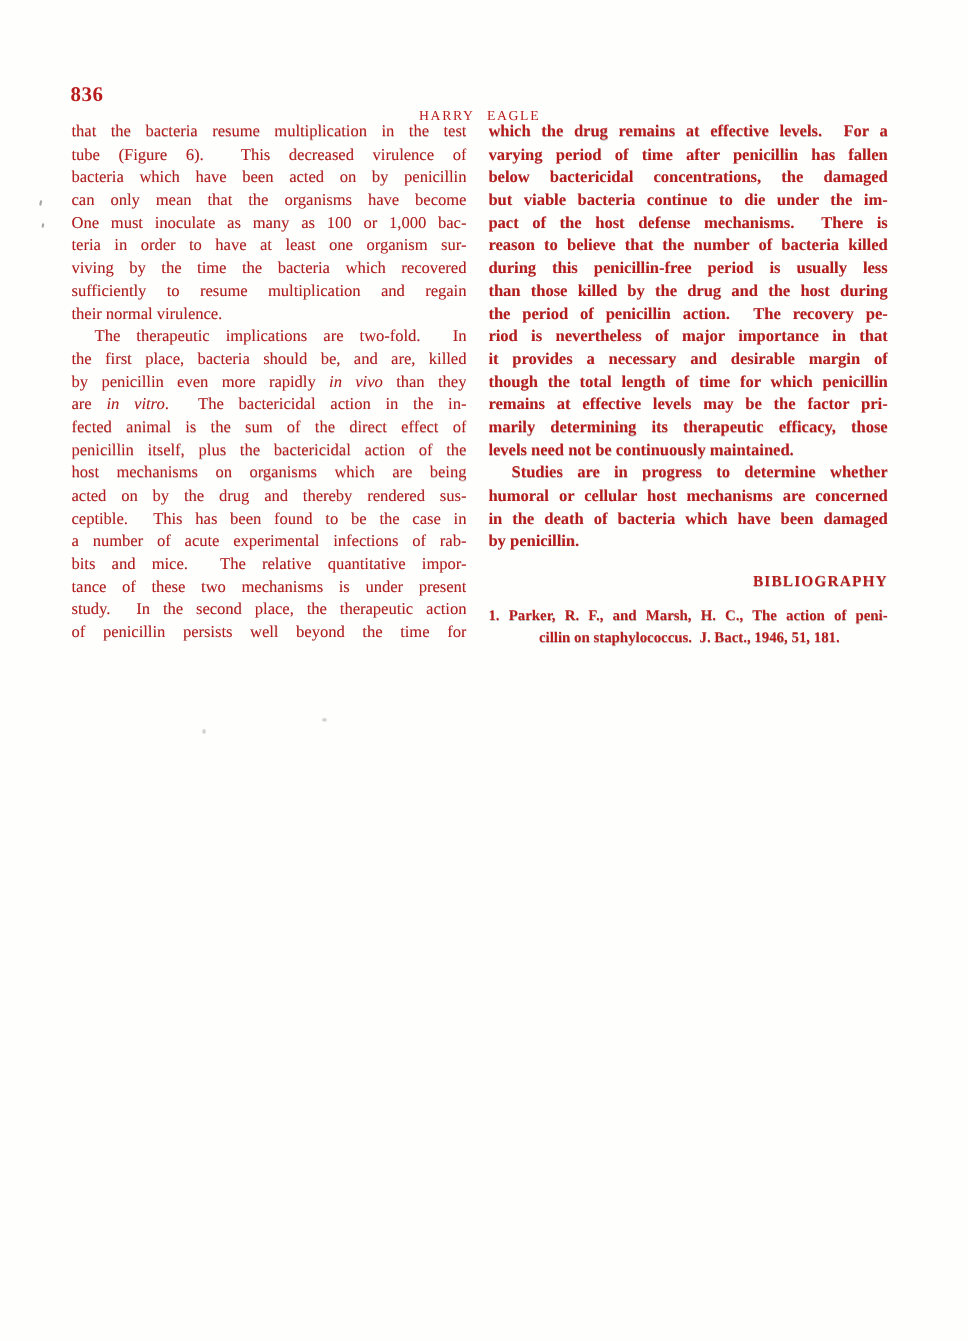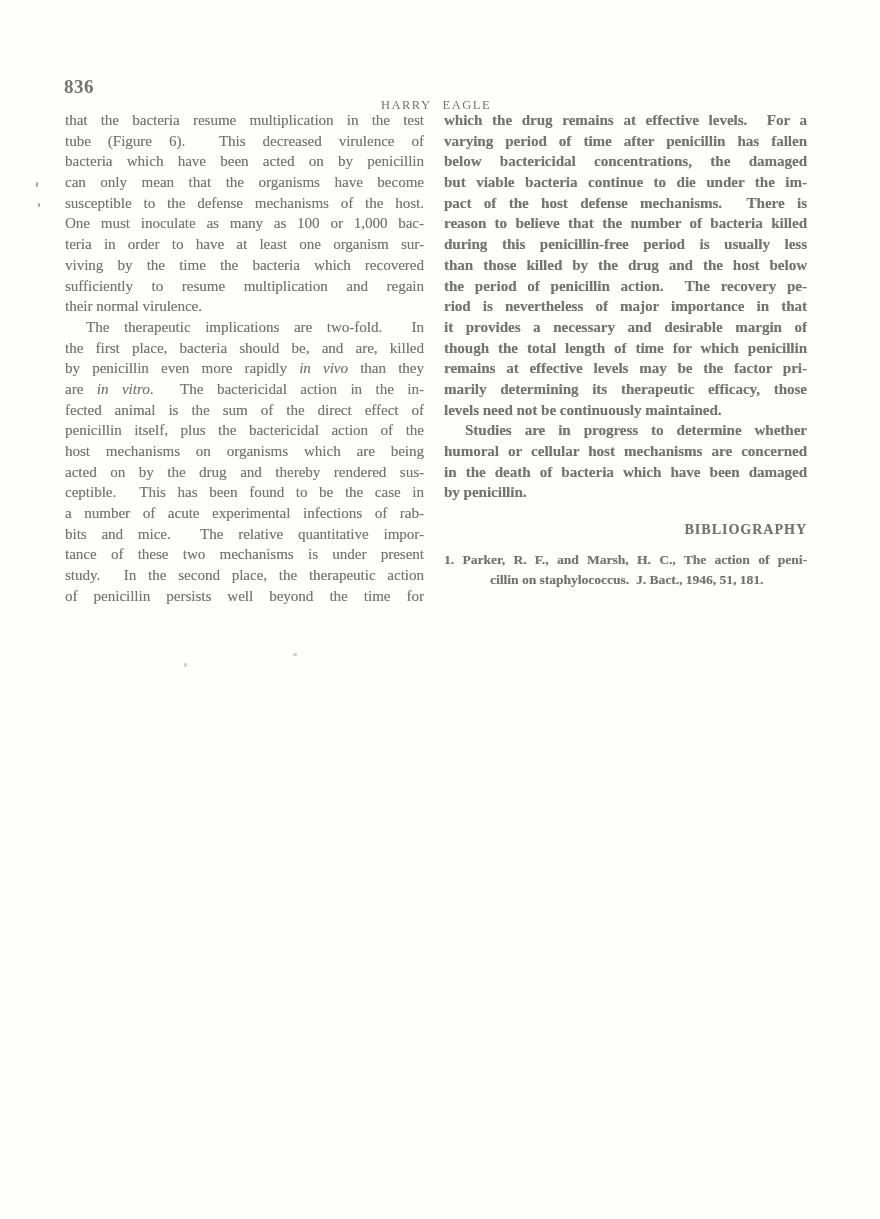--- a/index.html
+++ b/index.html
@@ -7,21 +7,21 @@
     padding: 0;
     background: #ffffff;
   }
   .page {
     position: relative;
     width: 880px;
     height: 1219px;
     background: #fefefd;
     overflow: hidden;
     font-family: "Liberation Serif", "DejaVu Serif", serif;
-    color: #737373;
+    color: #b91c1c;
   }
   .pageno {
     position: absolute;
     left: 64px;
     top: 76px;
     font-size: 19px;
     font-weight: 700;
     letter-spacing: 0.5px;
   }
   .runhead {
@@ -86,21 +86,20 @@
 <div class="page">
 
   <div class="pageno">836</div>
   <div class="runhead">HARRY EAGLE</div>
 
   <div class="col col-left">
       <div class="line"><span>that the bacteria resume multiplication in the test</span></div>
       <div class="line"><span>tube (Figure 6).  This decreased virulence of</span></div>
       <div class="line"><span>bacteria which have been acted on by penicillin</span></div>
       <div class="line"><span>can only mean that the organisms have become</span></div>
-      <div class="line"><span>susceptible to the defense mechanisms of the host.</span></div>
       <div class="line"><span>One must inoculate as many as 100 or 1,000 bac-</span></div>
       <div class="line"><span>teria in order to have at least one organism sur-</span></div>
       <div class="line"><span>viving by the time the bacteria which recovered</span></div>
       <div class="line"><span>sufficiently to resume multiplication and regain</span></div>
       <div class="line end"><span>their normal virulence.</span></div>
       <div class="line indent"><span>The therapeutic implications are two-fold.  In</span></div>
       <div class="line"><span>the first place, bacteria should be, and are, killed</span></div>
       <div class="line"><span>by penicillin even more rapidly </span><i>in vivo</i><span> than they</span></div>
       <div class="line"><span>are </span><i>in vitro</i><span>.  The bactericidal action in the in-</span></div>
       <div class="line"><span>fected animal is the sum of the direct effect of</span></div>
@@ -117,21 +116,21 @@
 
   <div class="col col-right">
     <div>
         <div class="line"><span>which the drug remains at effective levels.  For a</span></div>
         <div class="line"><span>varying period of time after penicillin has fallen</span></div>
         <div class="line"><span>below bactericidal concentrations, the damaged</span></div>
         <div class="line"><span>but viable bacteria continue to die under the im-</span></div>
         <div class="line"><span>pact of the host defense mechanisms.  There is</span></div>
         <div class="line"><span>reason to believe that the number of bacteria killed</span></div>
         <div class="line"><span>during this penicillin-free period is usually less</span></div>
-        <div class="line"><span>than those killed by the drug and the host below</span></div>
+        <div class="line"><span>than those killed by the drug and the host during</span></div>
         <div class="line"><span>the period of penicillin action.  The recovery pe-</span></div>
         <div class="line"><span>riod is nevertheless of major importance in that</span></div>
         <div class="line"><span>it provides a necessary and desirable margin of</span></div>
         <div class="line"><span>though the total length of time for which penicillin</span></div>
         <div class="line"><span>remains at effective levels may be the factor pri-</span></div>
         <div class="line"><span>marily determining its therapeutic efficacy, those</span></div>
         <div class="line end"><span>levels need not be continuously maintained.</span></div>
         <div class="line indent"><span>Studies are in progress to determine whether</span></div>
         <div class="line"><span>humoral or cellular host mechanisms are concerned</span></div>
         <div class="line"><span>in the death of bacteria which have been damaged</span></div>

